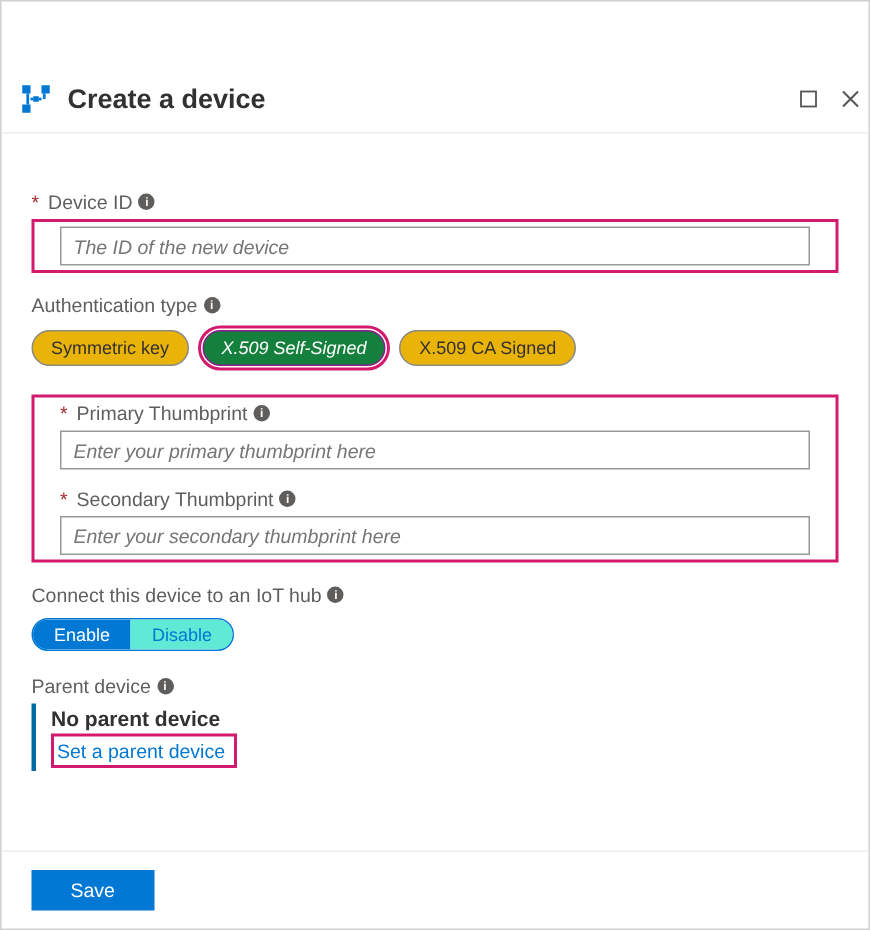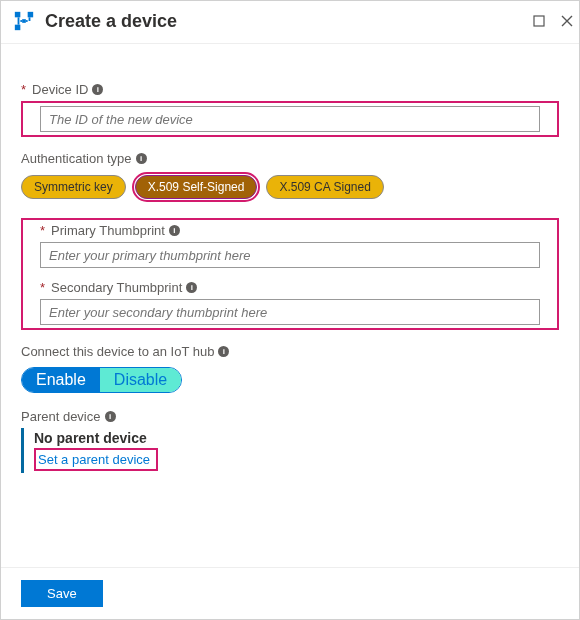--- a/index.html
+++ b/index.html
@@ -12,20 +12,21 @@
     color: #323130;
     background: #fff;
     border: 1px solid #d0d0d0;
     position: relative;
   }
   .header {
     display:flex;
     align-items:center;
     padding: 8px 0 10px 12px;
     border-bottom: 1px solid #eee;
+    margin-top: 45px;
   }
   .app-icon svg { width:22px; height:22px; display:block; }
   .title { font-size:18px; font-weight:600; margin-left:10px; flex:1; }
   .win-btn {
     width:24px; height:24px; display:flex; align-items:center; justify-content:center;
     color:#555; cursor:pointer; margin-left:4px;
   }
   .content { padding: 38px 20px 0 20px; }
   .field-label { font-size:13px; color:#605e5c; margin-bottom:4px; display:flex; align-items:center; gap:4px; }
   .req { color:#a4262c; margin-right:2px; }
@@ -40,25 +41,25 @@
     width:100%; height:26px; border:1px solid #999;
     padding:2px 8px; font-size:13px; font-style:italic; color:#777;
     font-family:inherit; outline:none;
   }
   .pill-row { display:flex; gap:6px; margin:6px 0 16px 0; align-items:center; }
   .pill {
     border:1px solid #8a8886; border-radius:14px;
     padding:2px 12px; font-size:12px; color:#323130; background:#eab308;
     cursor:pointer; line-height:18px;
   }
-  .pill.purple { background:#a16207; color:#fff; border-color:#8e1a8e; }
+  .pill.purple { background:#15803d; color:#fff; border-color:#8e1a8e;font-style:italic; }
   .pill-hl { border:2px solid #d31a6d; padding:1px; border-radius:18px; display:inline-flex; }
   .toggle {
     display:inline-flex; border:1px solid #0078d4; border-radius:14px; overflow:hidden;
-    font-size:16px; margin-top:4px; margin-bottom:16px;
+    font-size:12px; margin-top:4px; margin-bottom:16px;
   }
   .toggle span { padding:3px 14px; cursor:pointer; }
   .toggle .on { background:#0078d4; color:#fff; }
   .toggle .off { background:#5eead4; color:#0078d4; }
   .parent-block { border-left:3px solid #0369a1; padding:2px 0 2px 10px; margin-top:4px; }
   .parent-none { font-weight:700; font-size:14px; }
   .link-hl { border:2px solid #d31a6d; display:inline-block; padding:2px 6px 2px 2px; margin-top:2px;}
   .link { color:#0078d4; font-size:13px; cursor:pointer; }
   .footer {
     position:absolute; left:0; right:0; bottom:0;

